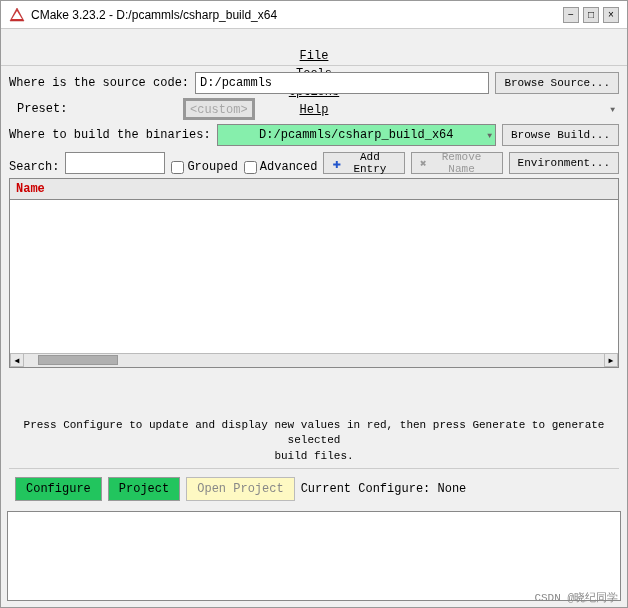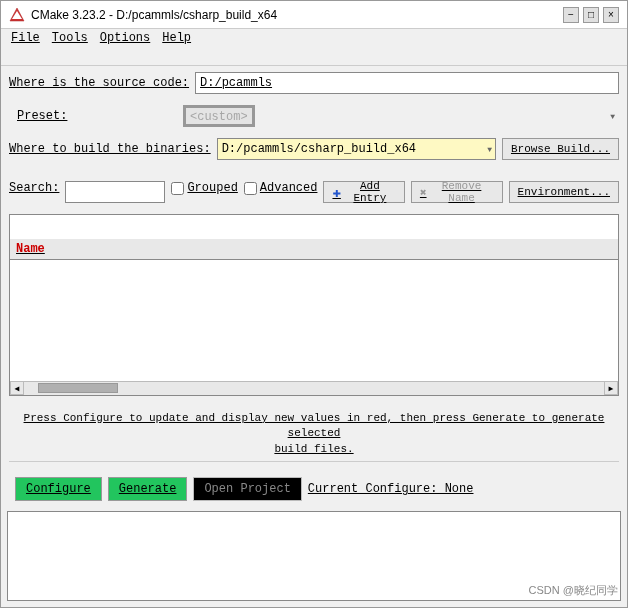--- a/index.html
+++ b/index.html
@@ -57,36 +57,36 @@
       justify-content: center;
       line-height: 1;
     }
     .menu-bar {
       display: flex;
       gap: 0;
       padding: 18px 4px;
       border-bottom: 1px solid #ccc;
       background: #f0f0f0;
       height: 22px;
-      align-items: flex-end;
+      align-items: center;
+      flex-direction: column;
     }
     .menu-item {
       padding: 2px 6px;
       font-size: 12px;
       font-family: 'Courier New', Courier, monospace;
       cursor: pointer;
       text-decoration: underline;
     }
     .content {
       flex: 1;
       padding: 6px 8px;
       display: flex;
       flex-direction: column;
-      gap: 11px;
-      text-decoration: underline;
+      gap: 4px;
     }
     .form-row {
       display: flex;
       align-items: center;
       gap: 6px;
     }
     .form-label {
       font-size: 12px;
       white-space: nowrap;
       min-width: 160px;
@@ -141,30 +141,31 @@
       font-size: 8px;
       color: #666;
       pointer-events: none;
     }
     .binary-select {
       height: 22px;
       border: 1px solid #888;
       padding: 2px 4px;
       font-size: 12px;
       font-family: 'Courier New', Courier, monospace;
-      background: #fef9c3;
+      background: #86efac;
       appearance: none;
       -webkit-appearance: none;
       flex: 1;
+      text-align: center;
     }
     .toolbar-row {
       display: flex;
-      align-items: flex-start;
+      align-items: flex-end;
       gap: 6px;
-      margin-top: 10px;
+      margin-top: 2px;
     }
     .search-input {
       width: 100px;
       height: 22px;
       border: 1px solid #888;
       padding: 2px 4px;
       font-size: 12px;
       font-family: 'Courier New', Courier, monospace;
       background: white;
     }
@@ -226,21 +227,20 @@
       min-height: 120px;
       position: relative;
     }
     .table-header {
       background: #e8e8e8;
       padding: 3px 6px;
       border-bottom: 1px solid #888;
       font-size: 12px;
       color: #cc0000;
       font-weight: bold;
-      margin-top: 24px;
     }
     .scrollbar-area {
       position: absolute;
       bottom: 0;
       left: 0;
       right: 0;
       height: 14px;
       background: #e8e8e8;
       border-top: 1px solid #bbb;
       display: flex;
@@ -273,20 +273,21 @@
       justify-content: center;
       cursor: pointer;
     }
     .status-text {
       font-size: 11px;
       font-family: 'Courier New', Courier, monospace;
       text-align: center;
       padding: 4px;
       line-height: 1.4;
       border-bottom: 1px solid #ccc;
+      margin-top: 42px;
     }
     .bottom-toolbar {
       display: flex;
       align-items: center;
       gap: 6px;
       padding: 4px 6px;
       background: #f0f0f0;
     }
     .configure-btn {
       height: 24px;
@@ -294,40 +295,40 @@
       border: 1px solid #999;
       background: #22c55e;
       font-size: 12px;
       font-family: 'Courier New', Courier, monospace;
       cursor: pointer;
     }
     .open-project-btn {
       height: 24px;
       padding: 0 10px;
       border: 1px solid #bbb;
-      background: #000000;
+      background: #fef9c3;
       font-size: 12px;
       font-family: 'Courier New', Courier, monospace;
       cursor: pointer;
       color: #888;
     }
     .log-area {
       height: 90px;
       border: 1px solid #888;
       background: white;
       margin: 0 6px 6px 6px;
       overflow: hidden;
     }
     .watermark {
       position: absolute;
-      bottom: 10px;
+      bottom: 3px;
       right: 10px;
       font-size: 11px;
       color: #888;
-      font-family: Liberation Sans, sans-serif;
+      font-family: Liberation Mono, monospace;
     }
     .window-wrapper {
       position: relative;
       width: 628px;
       height: 608px;
     }
   </style>
 </head>
 <body>
 
@@ -355,20 +356,21 @@
     <span class="menu-item">Tools</span>
     <span class="menu-item">Options</span>
     <span class="menu-item">Help</span>
   </div>
 
   <div class="content">
 
     <div class="form-row">
       <label class="form-label">Where is the source code:</label>
       <input class="form-input" type="text" value="D:/pcammls" style="">
+      <button class="browse-btn">Browse Source...</button>
     </div>
 
     <div class="form-row preset-row">
       <label class="form-label">Preset:</label>
       <div class="select-wrapper">
         <select class="preset-select" disabled="">
           <option>&lt;custom&gt;</option>
         </select>
       </div>
     </div>
@@ -420,21 +422,21 @@
         <div class="scroll-arrow">▶</div>
       </div>
     </div>
 
     <div class="status-text">
       <span>Press Configure to update and display new values in red, then press Generate to generate selected<br>build files.</span>
     </div>
 
     <div class="bottom-toolbar">
       <button class="configure-btn">Configure</button>
-      <button class="configure-btn">Generate</button>
+      <button class="configure-btn">Project</button>
       <button class="open-project-btn">Open Project</button>
       <span>Current Configure: None</span>
     </div>
   </div>
 
   <div class="log-area"></div>
 </div>
 
 <div class="watermark">CSDN @晓纪同学</div>
 </div>

